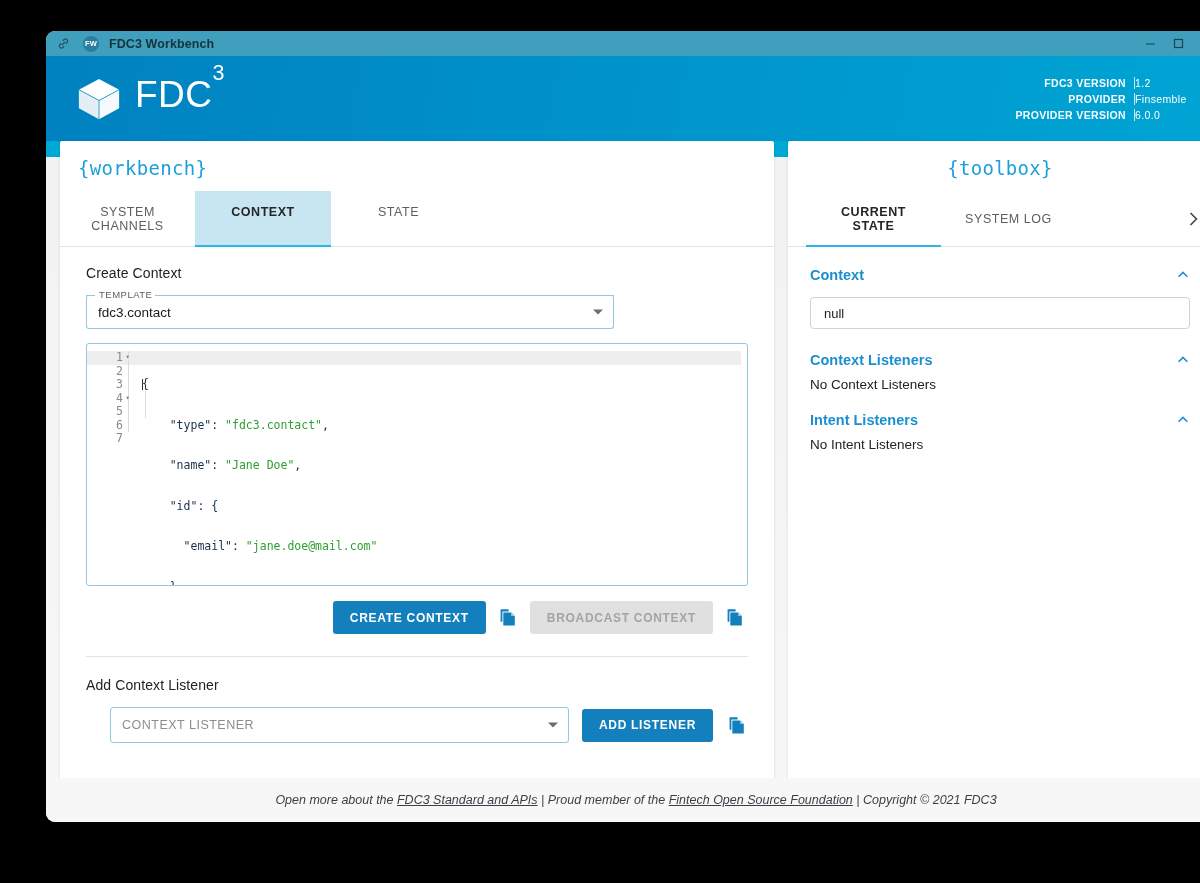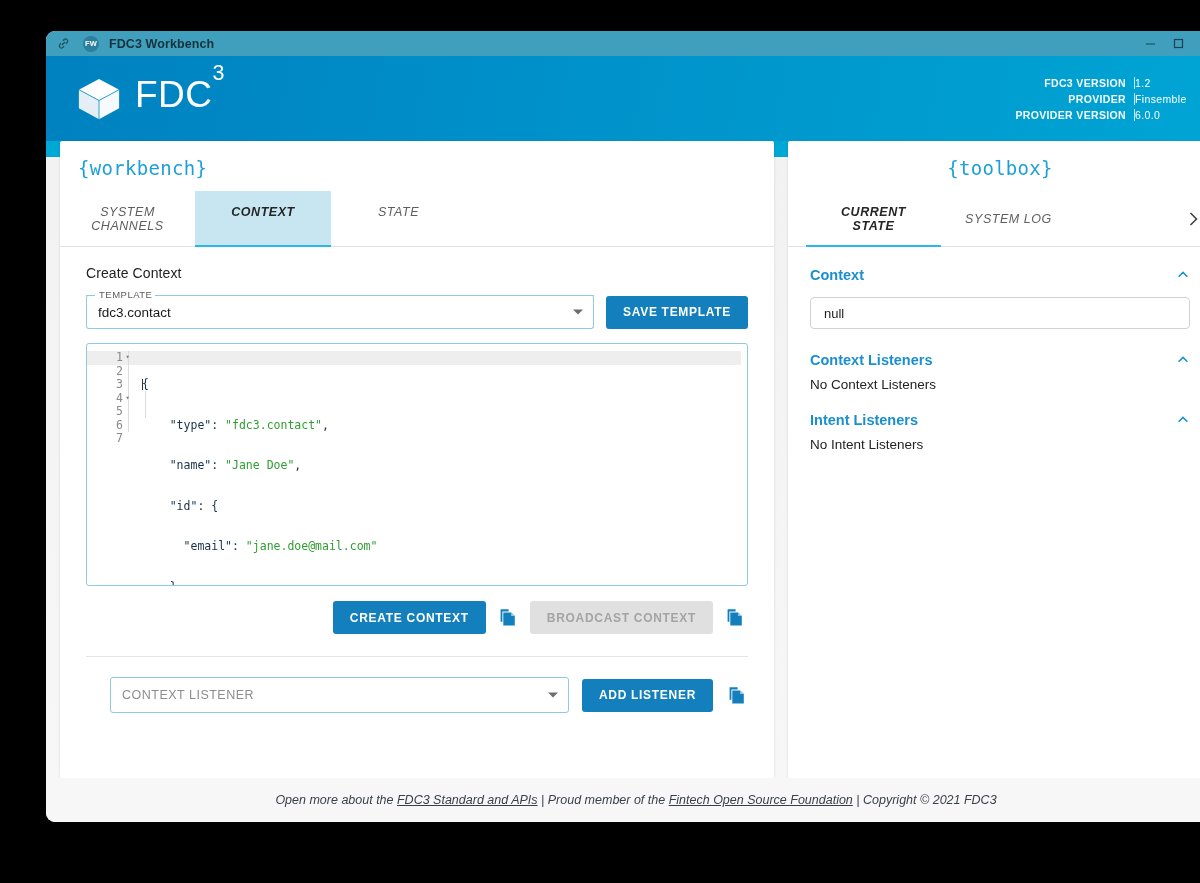--- a/index.html
+++ b/index.html
@@ -144,21 +144,20 @@
   }
   .tab {
     font-size: 12.5px;
     letter-spacing: .55px;
     color: #5e5e5e;
     padding: 14px 16px 13px;
     text-align: center;
     position: relative;
     cursor: pointer;
     background: transparent;
-    font-style: italic;
   }
   .tab.active { color: #252525; font-weight: bold; background: #c8e6f2; }
   .tab.active::after {
     content: "";
     position: absolute;
     left: 0; right: 0; bottom: -1px;
     height: 2px;
     background: #29b6e8;
   }
   .wb-tabs .tab { width: 135px; }
@@ -488,21 +487,20 @@
 
         <div class="section-heading">Create Context</div>
 
         <div class="row">
           <div class="m-field notched" style="--notchw:60px; max-width:528px;">
             <span class="m-border"></span>
             <span class="m-notch">TEMPLATE</span>
             <span class="m-value">fdc3.contact</span>
             <span class="m-caret"></span>
           </div>
-          <button class="btn">SAVE TEMPLATE</button>
         </div>
 
         <div class="editor">
           <div class="ed-inner">
             <div class="active-line"></div>
             <div class="indent-guide"></div>
             <div class="indent-guide2"></div>
 
             <div class="gutter">
               <div class="ln">
@@ -549,20 +547,21 @@
             <svg width="18" height="19" viewBox="0 0 18 19">
               <path d="M1.6 1.2h8v2.4h-6.2v10.1H1.6z" fill="#1380bd"></path>
               <path d="M4.3 4.6h7.9l3.6 3.4v9.4H4.3z" fill="#1380bd"></path>
               <path d="M12.2 4.6l3.6 3.4h-3.6z" fill="#9ecde8"></path>
             </svg>
           </div>
         </div>
 
         <div class="divider"></div>
 
+        <div class="section-heading">Add Context Listener</div>
 
         <div class="row listener-row">
           <div class="m-field">
             <span class="m-border"></span>
             <span class="m-value placeholder">CONTEXT LISTENER</span>
             <span class="m-caret"></span>
           </div>
           <button class="btn">ADD LISTENER</button>
           <div class="icon-btn">
             <svg width="18" height="19" viewBox="0 0 18 19">

